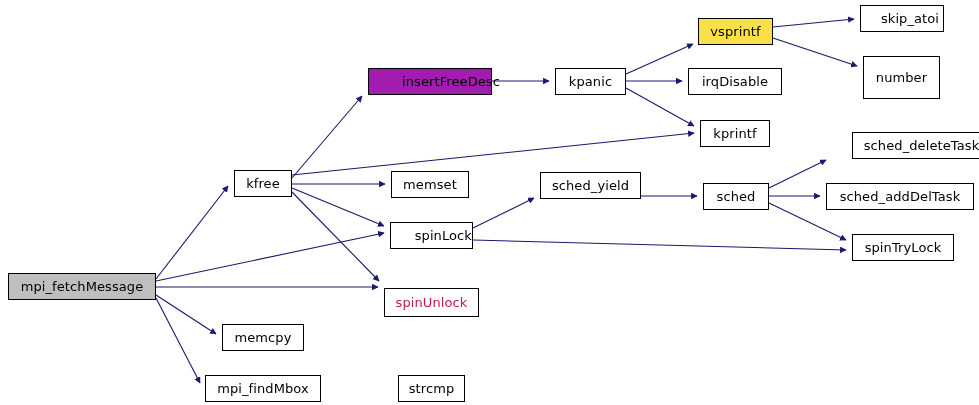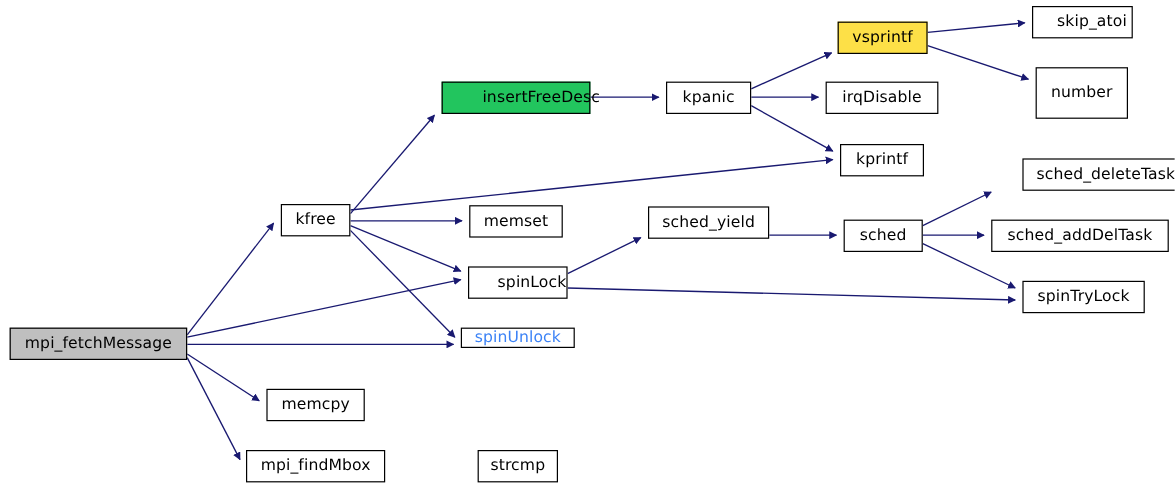--- a/index.html
+++ b/index.html
@@ -85,30 +85,30 @@
       </div>
       <div class="node" style="left: 234px; top: 170px; width: 58px; height: 27px; background: rgb(255, 255, 255); border-color: rgb(0, 0, 0); color: rgb(0, 0, 0);">
         <span>kfree</span>
       </div>
       <div class="node" style="left: 222px; top: 324px; width: 82px; height: 27px; background: rgb(255, 255, 255); border-color: rgb(0, 0, 0); color: rgb(0, 0, 0);">
         <span>memcpy</span>
       </div>
       <div class="node" style="left: 205px; top: 375px; width: 116px; height: 27px; background: rgb(255, 255, 255); border-color: rgb(0, 0, 0); color: rgb(0, 0, 0);">
         <span>mpi_findMbox</span>
       </div>
-      <div class="node" style="left: 368px; top: 68px; width: 124px; height: 27px; background: #22c55e; border-color: rgb(0, 0, 0); color: rgb(0, 0, 0); padding-left: 42px;">
+      <div class="node" style="left: 368px; top: 68px; width: 124px; height: 27px; background: #a21caf; border-color: rgb(0, 0, 0); color: rgb(0, 0, 0); padding-left: 42px;">
         <span>insertFreeDesc</span>
       </div>
       <div class="node" style="left: 391px; top: 171px; width: 78px; height: 27px; background: rgb(255, 255, 255); border-color: rgb(0, 0, 0); color: rgb(0, 0, 0);">
         <span>memset</span>
       </div>
       <div class="node" style="left: 390px; top: 222px; width: 83px; height: 27px; background: rgb(255, 255, 255); border-color: rgb(0, 0, 0); color: rgb(0, 0, 0); justify-content: flex-end;">
         <span>spinLock</span>
       </div>
-      <div class="node" style="left: 384px; top: 273px; width: 95px; height: 17px; background: rgb(255, 255, 255); border-color: rgb(0, 0, 0); color: #3b82f6;">
+      <div class="node" style="left: 384px; top: 288px; width: 95px; height: 29px; background: rgb(255, 255, 255); border-color: rgb(0, 0, 0); color: #be185d;">
         <span>spinUnlock</span>
       </div>
       <div class="node" style="left: 398px; top: 375px; width: 67px; height: 27px; background: rgb(255, 255, 255); border-color: rgb(0, 0, 0); color: rgb(0, 0, 0);">
         <span>strcmp</span>
       </div>
       <div class="node" style="left: 555px; top: 68px; width: 71px; height: 27px; background: rgb(255, 255, 255); border-color: rgb(0, 0, 0); color: rgb(0, 0, 0);">
         <span>kpanic</span>
       </div>
       <div class="node" style="left: 540px; top: 172px; width: 101px; height: 27px; background: rgb(255, 255, 255); border-color: rgb(0, 0, 0); color: rgb(0, 0, 0);">
         <span>sched_yield</span>

